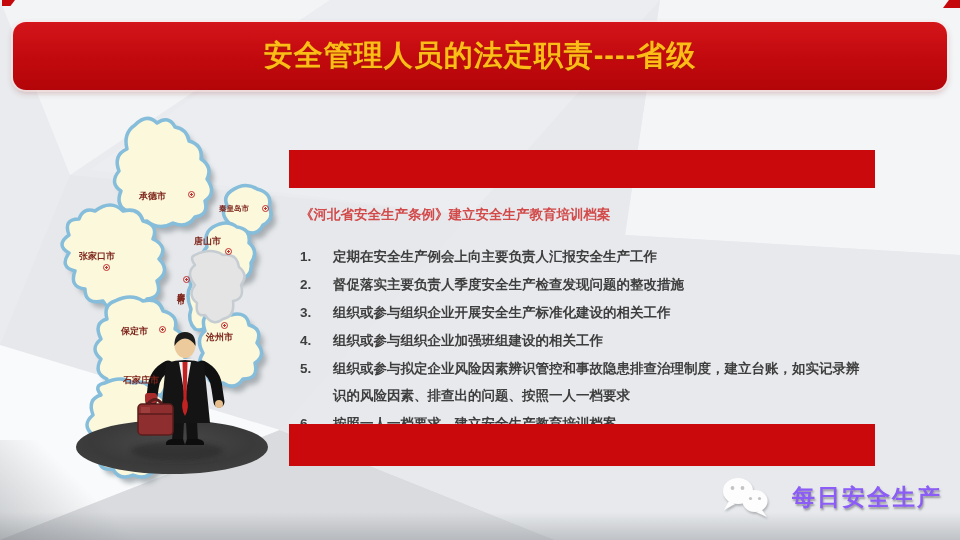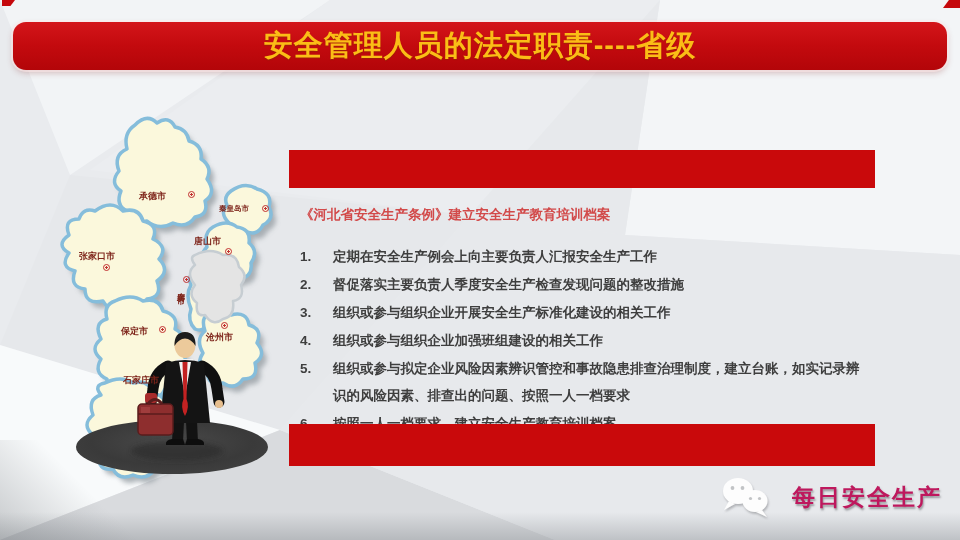--- a/index.html
+++ b/index.html
@@ -12,21 +12,21 @@
   .bottom-shade{position:absolute;left:0;bottom:0;width:100%;height:28px;
     background:linear-gradient(180deg,rgba(130,135,140,0) 0%,rgba(130,135,140,0.40) 100%);}
   .corner-dark{position:absolute;left:0;bottom:0;width:150px;height:100px;
     background:linear-gradient(225deg,rgba(115,119,124,0) 45%,rgba(115,119,124,0.38) 100%);}
 
   .corner-red{position:absolute;top:0;background:#C5080C;}
   .corner-red.tl{left:2px;width:13px;height:6px;clip-path:polygon(0 0,100% 0,65% 100%,0 100%);}
   .corner-red.tr{right:0;width:17px;height:8px;clip-path:polygon(35% 0,100% 0,100% 100%,0 100%);}
 
   .title-banner{
-    position:absolute;left:13px;top:22px;width:934px;height:48px;
+    position:absolute;left:13px;top:22px;width:934px;height:68px;
     background:linear-gradient(180deg,#d4151a 0%,#c30a0e 50%,#b30509 100%);
     border-radius:13px;
     box-shadow:0 0 0 2px rgba(255,235,235,0.55),0 3px 6px rgba(140,50,50,0.30);
     display:flex;align-items:center;justify-content:center;
   }
   .title-text{
     color:#FBBD16;font-size:29px;font-weight:bold;letter-spacing:1px;
     text-shadow:0 1px 1px rgba(120,60,0,0.45);
     white-space:nowrap;
   }
@@ -64,21 +64,21 @@
   .i-chengde{left:153px;top:86px;}
   .i-qhd{left:227px;top:100px;}
   .i-tangshan{left:190px;top:143px;}
   .i-zjk{left:68px;top:159px;}
   .i-langfang{left:148px;top:171px;}
   .i-baoding{left:124px;top:221px;}
   .i-cangzhou{left:186px;top:217px;}
 
   
   .watermark{position:absolute;right:18px;top:474px;display:flex;align-items:center;gap:8px;z-index:4;}
-  .wm-text{color:#be185d;font-size:23px;font-weight:bold;letter-spacing:2px;
+  .wm-text{color:#8b5cf6;font-size:23px;font-weight:bold;letter-spacing:2px;
     text-shadow:1px 2px 2px rgba(110,112,116,0.65);white-space:nowrap;margin-left:12px;}
 </style>
 </head>
 <body>
 
 <div class="slide">
 
   <svg class="bg-facets" viewBox="0 0 960 540">
     <polygon points="0,0 330,0 70,175" fill="#f2f4f6"></polygon>
     <polygon points="330,0 660,0 470,215 90,170" fill="#ebedf0"></polygon>

